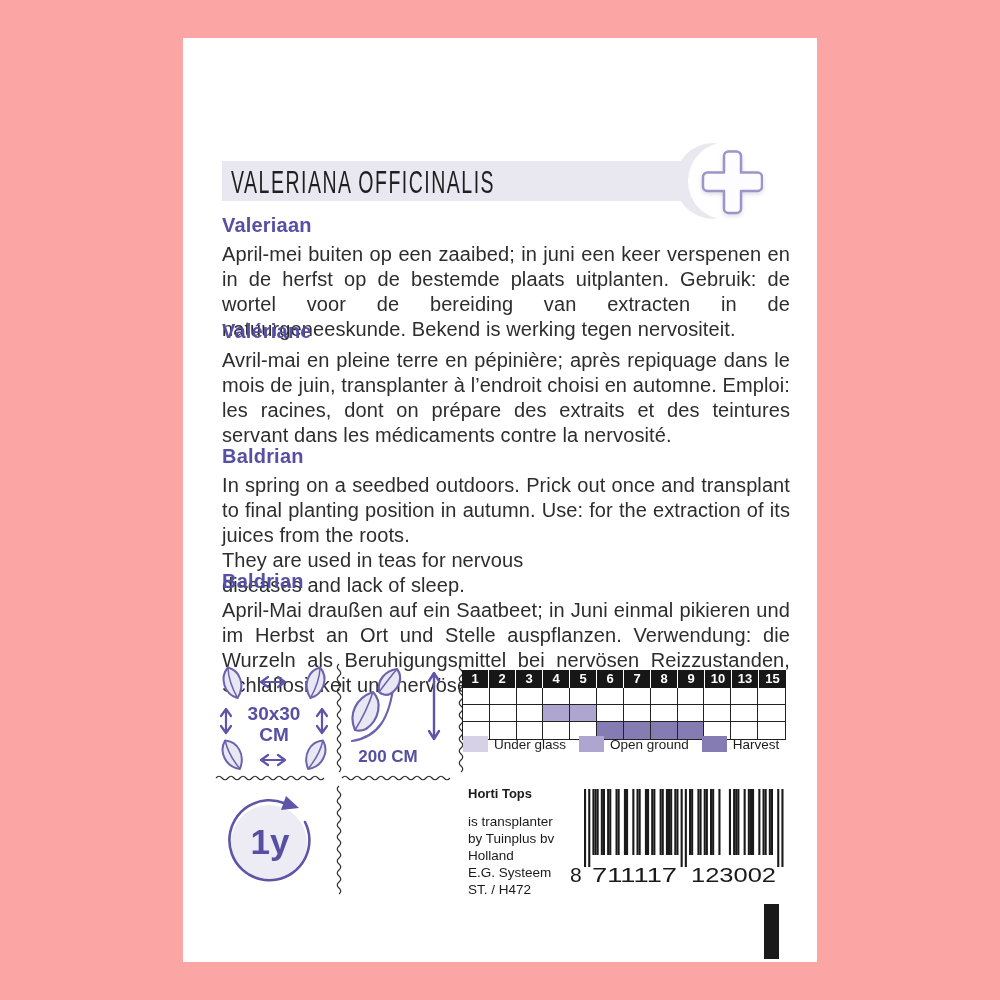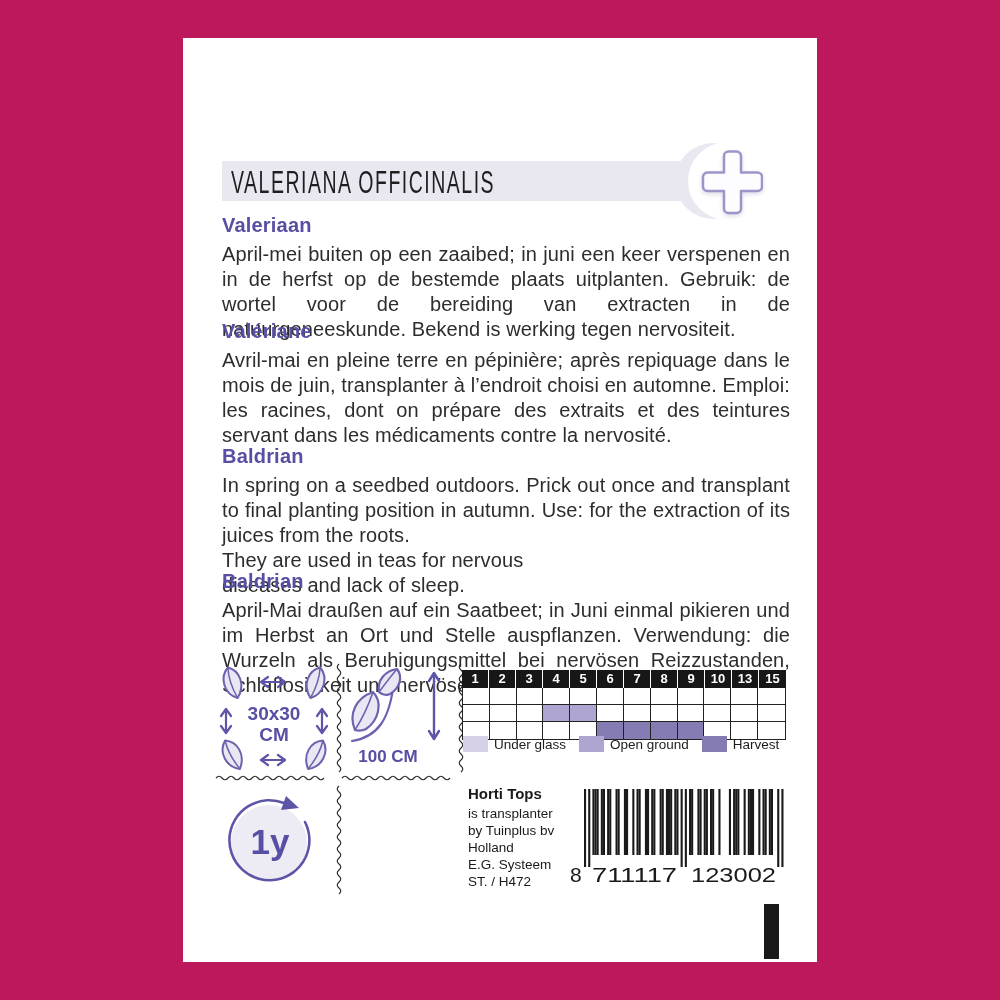--- a/index.html
+++ b/index.html
@@ -1,16 +1,16 @@
 <!DOCTYPE html>
 <html><head>
 <meta charset="utf-8">
 <style>
   html,body{margin:0;padding:0;background:#f0f1f2;}
-  .stage{position:relative;width:1000px;height:1000px;background:#be185d;overflow:hidden;
+  .stage{position:relative;width:1000px;height:1000px;background:#fca5a5;overflow:hidden;
          font-family:"Liberation Sans",sans-serif;}
   .card{position:absolute;left:183px;top:38px;width:634px;height:924px;background:#ffffff;}
   .abs{position:absolute;}
 
   
   .banner{left:39px;top:123px;width:468px;height:40px;background:#e9e7f0;}
   .banner-cap{left:492px;top:105px;width:76px;height:76px;border-radius:50%;background:#e9e7f0;}
   .banner-bite{left:505px;top:104px;width:78px;height:78px;border-radius:50%;background:#ffffff;}
   .cross-svg{left:518px;top:110px;filter:drop-shadow(0 2px 2px rgba(60,60,110,0.18));}
   .pagetitle{left:48px;top:129px;font-size:26px;font-weight:500;color:#1f1f1f;
@@ -45,21 +45,21 @@
   .cal-c:last-child{border-right:none;}
   .cal-row:last-child .cal-c{border-bottom:none;}
 
   .legend{left:280px;top:698px;width:330px;display:flex;align-items:center;font-size:13.5px;color:#1c1c1c;}
   .legend .sw{width:25px;height:16px;display:inline-block;margin-right:6px;flex:none;}
   .legend .lbl{margin-right:13px;white-space:nowrap;}
 
   
   .annual{left:40px;top:752px;}
   .dist{left:285px;top:747px;color:#1a1a1a;}
-  .dist .d0{font-size:15px;font-weight:bold;margin-bottom:3px;}
+  .dist .d0{font-size:13px;font-weight:bold;margin-bottom:11px;}
   .dist div{font-size:13.5px;line-height:17px;}
   .barcode{left:387px;top:749px;}
   .printmark{left:581px;top:866px;width:15px;height:55px;background:#1a1a1a;}
 </style>
 </head>
 <body>
 
 <div class="stage">
   <div class="card">
 
@@ -139,21 +139,21 @@
       <svg class="abs" style="left:8px;top:2px" width="68" height="78" viewBox="0 0 68 78">
         <path d="M4,74 C30,70 42,52 46,14" fill="none" stroke="#6b63ad" stroke-width="2.2" stroke-linecap="round"></path>
         <path d="M7,63 C0,47 8,31 25,25 C35,35 31,53 18,62 C14,64 10,64 7,63 Z" fill="#e9e7f3" stroke="#6b63ad" stroke-width="2.2" stroke-linejoin="round"></path>
         <path d="M7,63 C14,52 20,40 25,25" fill="none" stroke="#6b63ad" stroke-width="1.6"></path>
         <path d="M31,25 C29,13 37,4 49,2 C55,10 52,21 42,27 C38,29 33,27 31,25 Z" fill="#e9e7f3" stroke="#6b63ad" stroke-width="2.2" stroke-linejoin="round"></path>
         <path d="M31,25 C37,17 43,9 49,2" fill="none" stroke="#6b63ad" stroke-width="1.6"></path>
       </svg>
       <svg class="abs" style="left:86px;top:4px" width="16" height="74" viewBox="0 0 16 74">
         <path d="M8,6 V68 M3,12 L8,4 L13,12 M3,62 L8,70 L13,62" stroke="#5d55a7" stroke-width="2.4" fill="none" stroke-linecap="round" stroke-linejoin="round"></path>
       </svg>
-      <div class="abs height-text">100 CM</div>
+      <div class="abs height-text">200 CM</div>
     </div>
 
     <svg class="abs wavy" style="left:152px;top:625px" width="8" height="113" viewBox="0 0 8 113">
       <path d="M4,1 q-3.5,3 0,6 t0,6 t0,6 t0,6 t0,6 t0,6 t0,6 t0,6 t0,6 t0,6 t0,6 t0,6 t0,6 t0,6 t0,6 t0,6 t0,6 t0,6" fill="none" stroke="#2e2e2e" stroke-width="1.2"></path>
     </svg>
     <svg class="abs wavy" style="left:274px;top:625px" width="8" height="113" viewBox="0 0 8 113">
       <path d="M4,1 q-3.5,3 0,6 t0,6 t0,6 t0,6 t0,6 t0,6 t0,6 t0,6 t0,6 t0,6 t0,6 t0,6 t0,6 t0,6 t0,6 t0,6 t0,6 t0,6" fill="none" stroke="#2e2e2e" stroke-width="1.2"></path>
     </svg>
     <svg class="abs wavy" style="left:32px;top:736px" width="116" height="8" viewBox="0 0 116 8">
       <path d="M1,4 q3,-3.5 6,0 t6,0 t6,0 t6,0 t6,0 t6,0 t6,0 t6,0 t6,0 t6,0 t6,0 t6,0 t6,0 t6,0 t6,0 t6,0 t6,0 t6,0" fill="none" stroke="#2e2e2e" stroke-width="1.2"></path>

